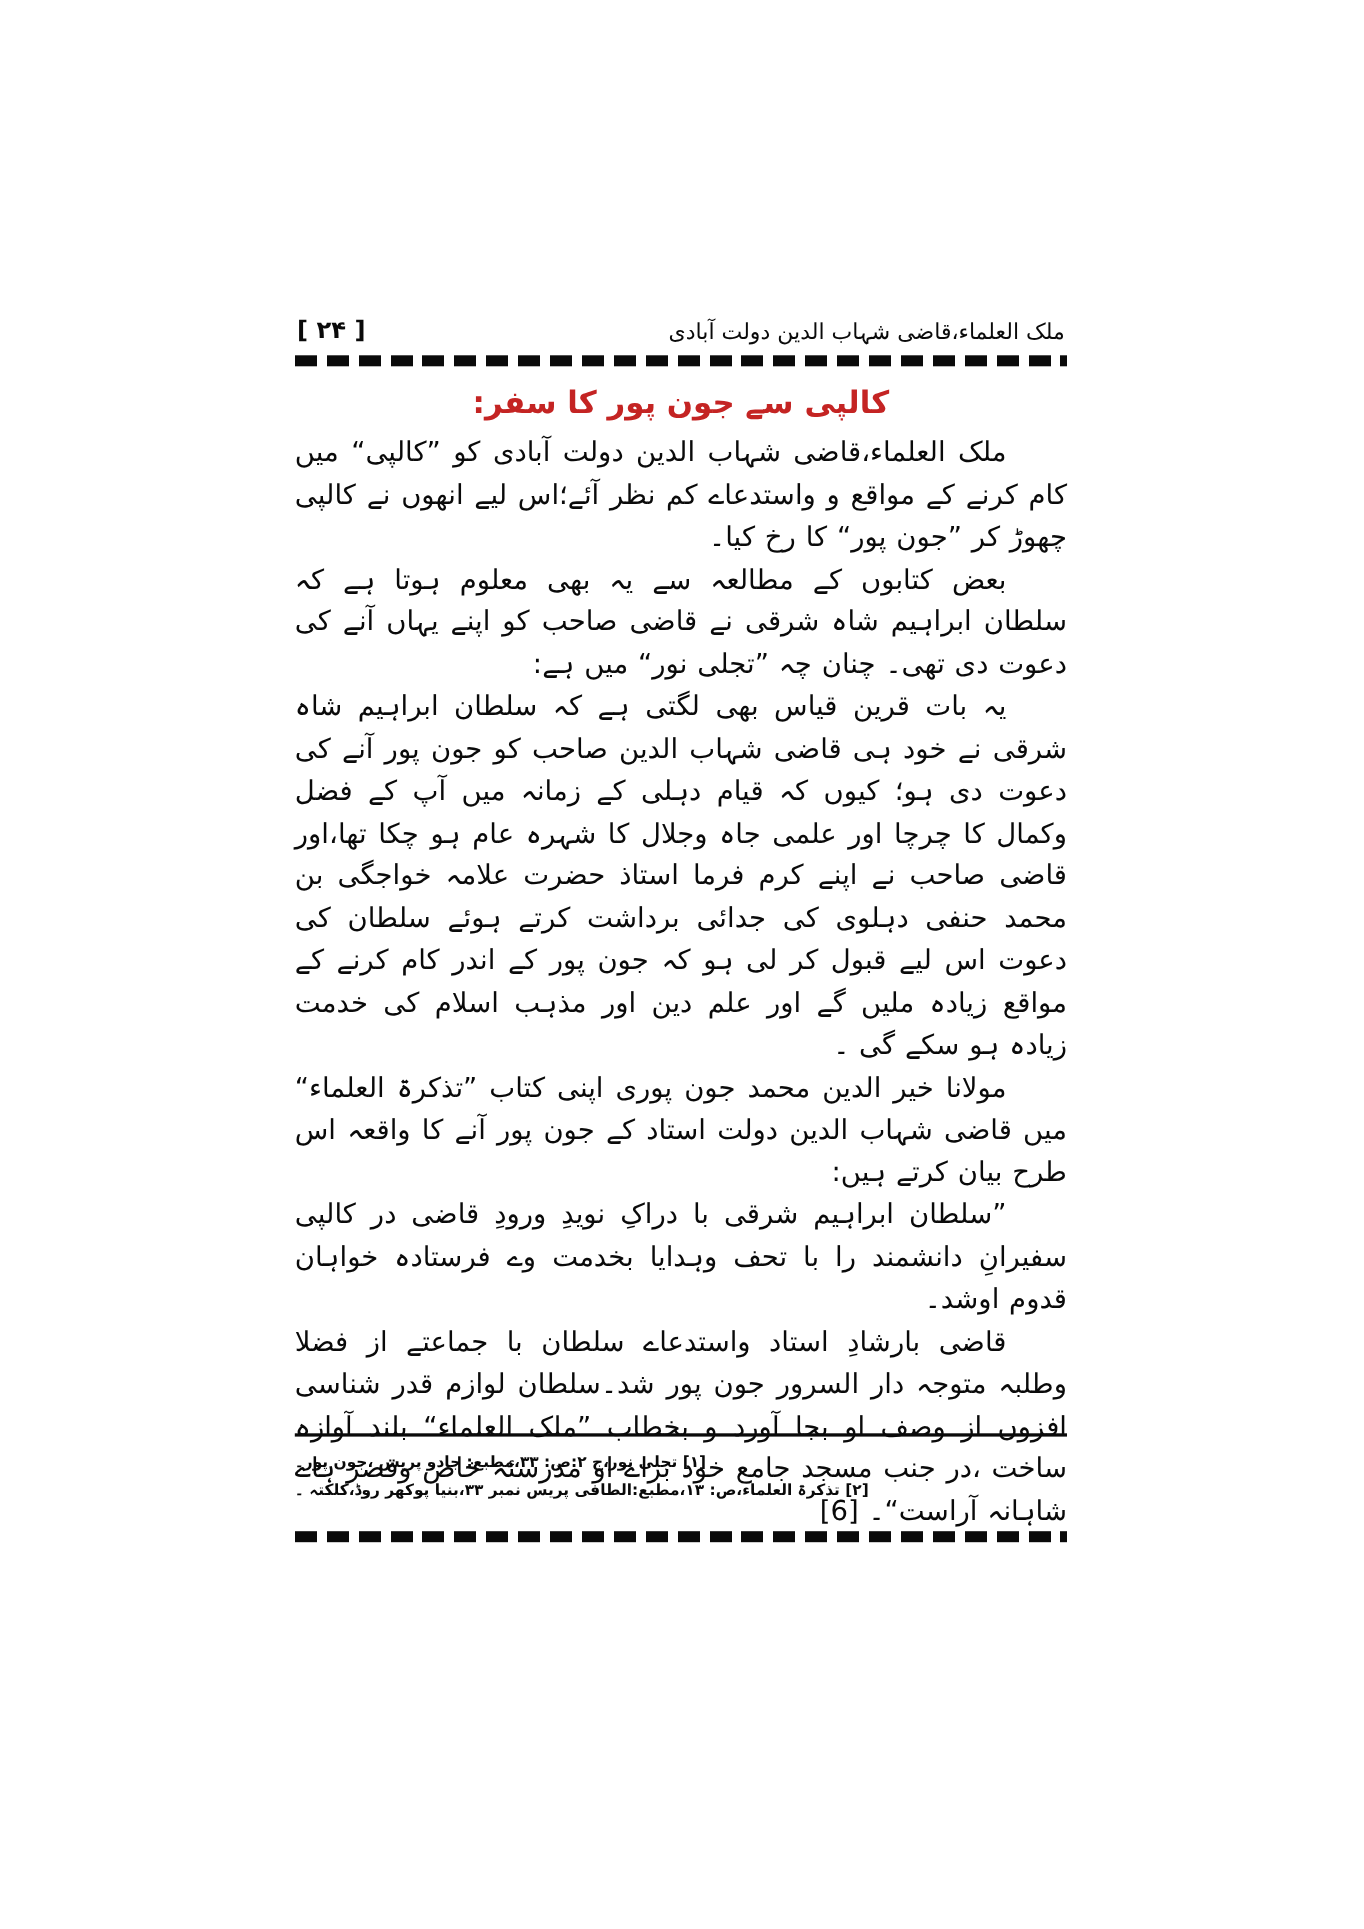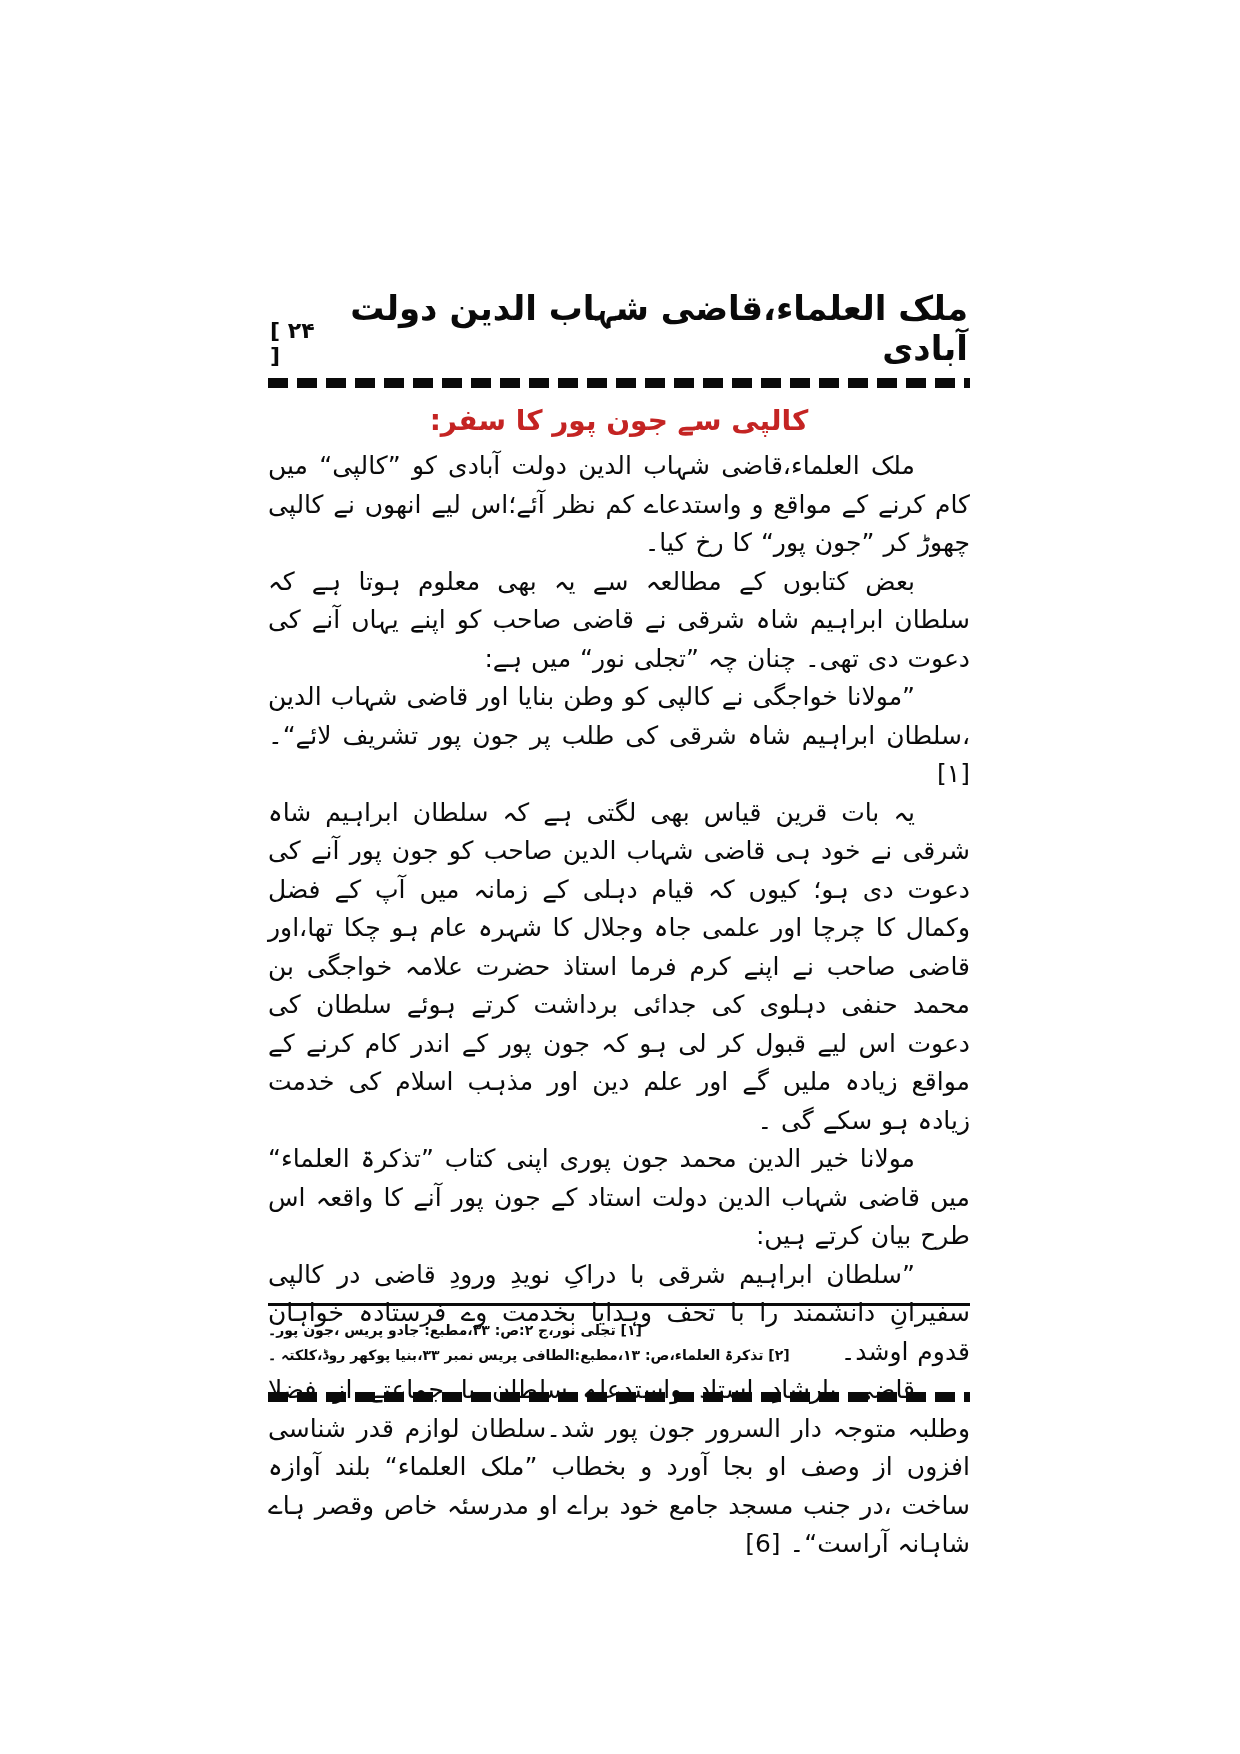--- a/index.html
+++ b/index.html
@@ -20,22 +20,22 @@
     width: 702px;
     direction: rtl;
   }
   .header {
     display: flex;
     justify-content: space-between;
     align-items: flex-end;
     padding: 0 2px 10px 2px;
   }
   .header-title {
-    font-size: 34px;
-    font-weight: bold;
+    font-size: 20px;
+    font-weight: normal;
     letter-spacing: 0.5px;
   }
   .page-number {
     font-size: 22px;
     font-weight: bold;
     direction: ltr;
   }
   .dashes {
     height: 10px;
     background: repeating-linear-gradient(to right, #0a0a0a 0 20px, transparent 20px 29px);
@@ -89,21 +89,20 @@
       <span class="page-number">[ ۲۴ ]</span>
     </div>
 
     <div class="dashes top"></div>
 
     <h1 class="heading">کالپی سے جون پور کا سفر:</h1>
 
     <div class="body-text">
       <p>ملک العلماء،قاضی شہاب الدین دولت آبادی کو ”کالپی“ میں کام کرنے کے مواقع و واستدعاے کم نظر آئے؛اس لیے انھوں نے کالپی چھوڑ کر ”جون پور“ کا رخ کیا۔</p>
       <p>بعض کتابوں کے مطالعہ سے یہ بھی معلوم ہوتا ہے کہ سلطان ابراہیم شاہ شرقی نے قاضی صاحب کو اپنے یہاں آنے کی دعوت دی تھی۔ چنان چہ ”تجلی نور“ میں ہے:</p>
-      <p>”مولانا خواجگی نے کالپی کو وطن بنایا اور قاضی شہاب الدین ،سلطان ابراہیم شاہ شرقی کی طلب پر جون پور تشریف لائے“۔ [۱]</p>
       <p>یہ بات قرین قیاس بھی لگتی ہے کہ سلطان ابراہیم شاہ شرقی نے خود ہی قاضی شہاب الدین صاحب کو جون پور آنے کی دعوت دی ہو؛ کیوں کہ قیام دہلی کے زمانہ میں آپ کے فضل وکمال کا چرچا اور علمی جاہ وجلال کا شہرہ عام ہو چکا تھا،اور قاضی صاحب نے اپنے کرم فرما استاذ حضرت علامہ خواجگی بن محمد حنفی دہلوی کی جدائی برداشت کرتے ہوئے سلطان کی دعوت اس لیے قبول کر لی ہو کہ جون پور کے اندر کام کرنے کے مواقع زیادہ ملیں گے اور علم دین اور مذہب اسلام کی خدمت زیادہ ہو سکے گی ۔</p>
       <p>مولانا خیر الدین محمد جون پوری اپنی کتاب ”تذکرۃ العلماء“ میں قاضی شہاب الدین دولت استاد کے جون پور آنے کا واقعہ اس طرح بیان کرتے ہیں:</p>
       <p>”سلطان ابراہیم شرقی با دراکِ نویدِ ورودِ قاضی در کالپی سفیرانِ دانشمند را با تحف وہدایا بخدمت وے فرستادہ خواہان قدوم اوشد۔</p>
       <p>قاضی بارشادِ استاد واستدعاے سلطان با جماعتے از فضلا وطلبہ متوجہ دار السرور جون پور شد۔سلطان لوازم قدر شناسی افزوں از وصف او بجا آورد و بخطاب ”ملک العلماء“ بلند آوازہ ساخت ،در جنب مسجد جامع خود براے او مدرسئہ خاص وقصر ہاے شاہانہ آراست“۔ [6]</p>
     </div>
 
   </div>
 
   <div class="footnote-block">
     <div class="footnote-rule"></div>

